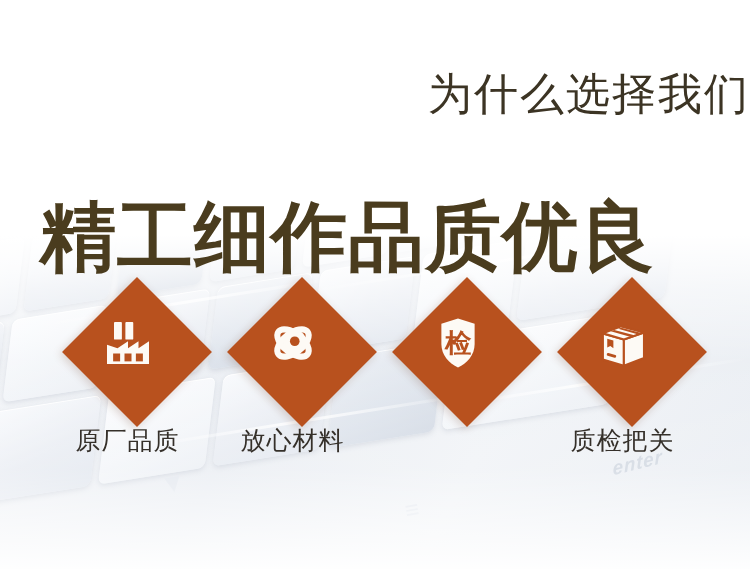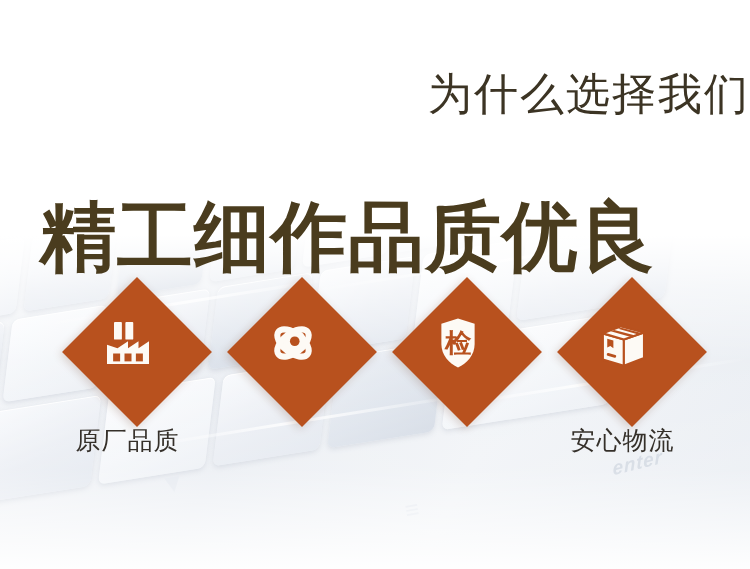--- a/index.html
+++ b/index.html
@@ -273,20 +273,21 @@
         <div class="diamond"></div>
         <svg class="diamond-icon" viewBox="0 0 64 64">
           <g fill="none" stroke="#fdfaf5" stroke-width="7" stroke-linecap="round">
             <ellipse cx="32" cy="32" rx="21" ry="11" transform="rotate(-38 32 32)"></ellipse>
             <ellipse cx="32" cy="32" rx="21" ry="11" transform="rotate(38 32 32)"></ellipse>
           </g>
           <circle cx="34" cy="30" r="13" fill="#fdfaf5"></circle>
           <circle cx="34" cy="30" r="5.5" fill="#b8511e"></circle>
         </svg>
       </div>
+      <div class="feature-label">放心材料</div>
     </div>
 
     <div class="feature">
       <div class="diamond-wrap">
         <div class="diamond"></div>
         <svg class="diamond-icon" viewBox="0 0 64 64">
           <path d="M32 4 L13 10 L13 33 C13 46 22 55 32 60 C42 55 51 46 51 33 L51 10 Z" fill="#fdfaf5"></path>
           <text x="32" y="42" font-size="30" font-weight="bold" text-anchor="middle" fill="#b8511e" font-family="'Liberation Sans', sans-serif">检</text>
         </svg>
       </div>
@@ -308,17 +309,17 @@
 
             <path d="M22 17 L45 23 L41 25 L18 18.6 Z"></path>
             <path d="M30 14.5 L53 20.7 L49.5 22.2 L26.5 15.8 Z"></path>
 
             <path d="M14 27 L21 29 L21 38 L17.5 35.5 L14 37 Z"></path>
 
             <rect x="14" y="43" width="11" height="3.2" rx="1.4" transform="rotate(16 14 43)"></rect>
           </g>
         </svg>
       </div>
-      <div class="feature-label">安心物流</div>
+      <div class="feature-label">质检把关</div>
     </div>
 
   </div>
 </div>
 
 </body></html>

